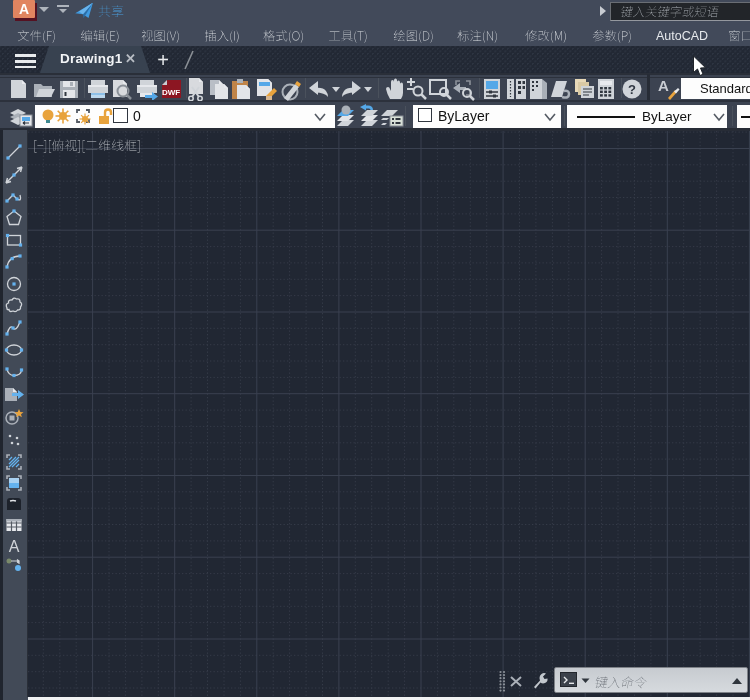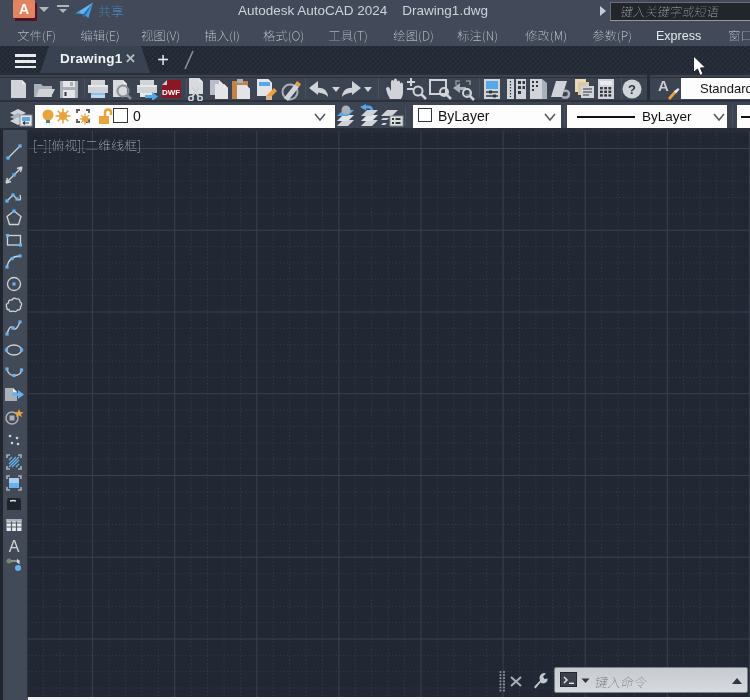--- a/index.html
+++ b/index.html
@@ -23,21 +23,20 @@
           <path d="M20 1 L8.5 11 L8.5 15 L11.3 11.7" fill="#2c6da6"></path>
           <path d="M20 1 L5 7.8 L8.5 11 Z" fill="#6ab4ec"></path>
         </g>
       </svg>
     </div>
 <div style="position:absolute;left:98px;top:0.9px">
       <svg width="26" height="19" viewBox="0 0 26 18.8">
         <path d="M3.9 4.4H4.3V11.5H3.9ZM8.7 4.4H9.1V11.5H8.7ZM0.7 11.3H12.4V11.7H0.7ZM1.3 7.3H11.9V7.7H1.3ZM7.9 13 8.1 12.7Q8.8 13.2 9.5 13.7Q10.2 14.3 10.9 14.8Q11.5 15.3 11.9 15.7L11.6 16Q11.2 15.6 10.6 15.1Q9.9 14.5 9.2 14Q8.5 13.4 7.9 13ZM4.6 12.7 5 12.9Q4.5 13.4 3.9 14Q3.3 14.6 2.6 15.1Q1.9 15.6 1.2 16Q1.2 16 1.1 15.9Q1.1 15.9 1 15.8Q1 15.8 0.9 15.7Q1.6 15.4 2.3 14.9Q3 14.4 3.6 13.8Q4.2 13.3 4.6 12.7Z M13.8 12.9H25.3V13.3H13.8ZM14.9 10.5H23.6V10.9H14.9ZM19.3 12H19.7V15.4Q19.7 15.7 19.6 15.8Q19.5 15.9 19.3 16Q19.1 16 18.6 16Q18.1 16 17.2 16Q17.1 16 17.1 15.9Q17.1 15.8 17 15.7Q17.5 15.7 17.9 15.7Q18.3 15.7 18.6 15.7Q18.9 15.7 19 15.7Q19.2 15.7 19.2 15.6Q19.3 15.6 19.3 15.4ZM23.5 10.5H23.6L23.7 10.5L24 10.7Q23.4 11.1 22.7 11.3Q21.9 11.6 21.1 11.9Q20.3 12.1 19.6 12.2Q19.5 12.2 19.4 12.1Q19.4 12 19.3 12Q20 11.8 20.8 11.6Q21.6 11.4 22.3 11.1Q23 10.9 23.5 10.6ZM16 7.4V9H23V7.4ZM15.6 7H23.4V9.4H15.6ZM13.8 5.6H25.1V6H13.8ZM18.9 4.3 19.2 4.2Q19.5 4.6 19.7 5Q19.9 5.4 20.1 5.7L19.7 5.8Q19.6 5.6 19.3 5.1Q19.1 4.7 18.9 4.3Z" fill="#4aa2e4"></path>
       </svg>
     </div>
-<div class="abs" style="left:238px;top:3px;color:#ced3d9;font-size:13.5px">Autodesk AutoCAD 2024&nbsp;&nbsp;&nbsp;&nbsp;Drawing1.dwg</div>
 <div class="abs" style="left:600px;top:6px;width:0;height:0;border-top:5px solid transparent;border-bottom:5px solid transparent;border-left:6px solid #c8ccd2"></div>
 <div class="abs" style="left:610px;top:2px;width:140px;height:19px;background:#222529;border:1px solid #6a6e74;border-bottom-color:#94989e;border-right:none"></div>
 <div style="position:absolute;left:620px;top:2.2px">
       <svg width="99" height="18" viewBox="0 0 99.2 17.8">
         <path transform="matrix(1,0,-0.1763,1,2.52,0)" d="M2.1 4 2.4 4.1Q2.2 4.8 2 5.5Q1.7 6.2 1.4 6.7Q1.1 7.3 0.7 7.8Q0.7 7.8 0.6 7.7Q0.6 7.7 0.5 7.6Q0.5 7.6 0.4 7.5Q1 6.9 1.4 5.9Q1.8 5 2.1 4ZM1.6 5.7H4.1V6H1.5ZM2 14.9 1.9 14.5 2.2 14.2 4.1 13.1Q4.1 13.2 4.1 13.2Q4.2 13.3 4.2 13.4Q3.5 13.8 3.1 14.1Q2.7 14.4 2.4 14.5Q2.2 14.7 2.1 14.8Q2 14.8 2 14.9ZM1.2 7.8H4V8.1H1.2ZM0.7 10.2H4.1V10.6H0.7ZM2 14.9Q1.9 14.9 1.9 14.8Q1.8 14.7 1.8 14.7Q1.7 14.6 1.7 14.6Q1.8 14.5 2 14.2Q2.3 14 2.3 13.6V7.9H2.6V14.1Q2.6 14.1 2.5 14.2Q2.4 14.3 2.3 14.4Q2.2 14.6 2.1 14.7Q2 14.8 2 14.9ZM8.7 4H9.1V14.1H8.7ZM6.8 6.8H11.8V7.2H6.8ZM6.6 11.9H11.6V12.2H6.6ZM7 10.1H11.3V10.5H7ZM4.4 4.9H6.4V5.3H4.4ZM6.3 8.5H6.4L6.4 8.5L6.7 8.5Q6.5 10.4 6.1 11.6Q5.7 12.9 5.1 13.8Q4.6 14.6 3.8 15.1Q3.8 15.1 3.7 15Q3.6 14.9 3.5 14.9Q4.3 14.4 4.9 13.6Q5.4 12.8 5.8 11.6Q6.2 10.3 6.3 8.6ZM4.9 10.2Q5.3 11.6 5.8 12.5Q6.4 13.4 7.1 13.8Q7.8 14.3 8.6 14.5Q9.5 14.6 10.3 14.6Q10.4 14.6 10.6 14.6Q10.8 14.6 11 14.6Q11.2 14.6 11.4 14.6Q11.6 14.6 11.7 14.6Q11.7 14.7 11.6 14.8Q11.6 14.9 11.5 15H11.2H10.3Q9.4 15 8.5 14.8Q7.7 14.7 6.9 14.2Q6.2 13.7 5.6 12.8Q5 11.9 4.6 10.4ZM7 5.1H11V8.9H7V8.5H10.7V5.5H7ZM4.8 8.5H6.4V8.9H4.6ZM4.5 9.1Q4.5 9 4.5 9Q4.4 8.9 4.4 8.8Q4.4 8.8 4.3 8.7Q4.5 8.7 4.6 8.5Q4.8 8.3 4.9 8Q5 7.8 5.3 7.4Q5.5 6.9 5.8 6.2Q6.1 5.6 6.3 5V4.9L6.4 4.8L6.7 5Q6.3 6.1 5.8 7.1Q5.3 8.1 4.9 8.8V8.8Q4.9 8.8 4.8 8.8Q4.8 8.9 4.7 8.9Q4.6 8.9 4.6 9Q4.5 9 4.5 9.1Z M16.2 4.8 16.4 4.5Q17.3 5.1 17.9 5.8Q18.5 6.5 18.9 7.3Q19.4 8.1 19.7 8.9Q20.1 9.7 20.5 10.5Q20.9 11.3 21.3 12Q21.8 12.8 22.4 13.4Q23.1 14.1 24 14.6Q23.9 14.7 23.9 14.7Q23.9 14.8 23.8 14.9Q23.8 14.9 23.8 15Q22.9 14.5 22.2 13.8Q21.5 13.1 21.1 12.4Q20.6 11.6 20.2 10.8Q19.8 10 19.4 9.2Q19.1 8.4 18.6 7.6Q18.2 6.8 17.6 6.1Q17 5.4 16.2 4.8ZM18.3 6.8 18.6 6.9Q18.2 8.9 17.5 10.4Q16.8 12 15.8 13.1Q14.7 14.3 13.3 15.1Q13.2 15.1 13.2 15Q13.1 15 13 14.9Q13 14.9 12.9 14.8Q15.1 13.7 16.4 11.7Q17.6 9.7 18.3 6.8Z M26.2 6.8H35.3V7.2H26.2ZM25.5 9.9H36V10.2H25.5ZM31 10Q31.5 11.2 32.2 12.1Q33 13 34 13.7Q35 14.4 36.2 14.7Q36.1 14.8 36.1 14.8Q36.1 14.9 36 14.9Q36 15 35.9 15Q34.7 14.7 33.7 14Q32.7 13.3 31.9 12.3Q31.2 11.3 30.7 10.1ZM33.6 4.1 34 4.3Q33.7 4.7 33.5 5.2Q33.2 5.8 32.9 6.2Q32.6 6.7 32.3 7.1L32 6.9Q32.3 6.6 32.6 6.1Q32.9 5.6 33.1 5.1Q33.4 4.5 33.6 4.1ZM27.6 4.4 27.9 4.2Q28.3 4.7 28.7 5.3Q29 5.9 29.2 6.3L28.8 6.5Q28.7 6.2 28.5 5.9Q28.4 5.5 28.1 5.1Q27.9 4.7 27.6 4.4ZM30.6 7H30.9V8.6Q30.9 9.2 30.8 9.8Q30.8 10.5 30.5 11.2Q30.2 11.9 29.7 12.5Q29.1 13.2 28.1 13.9Q27.2 14.5 25.7 15.1Q25.6 15.1 25.6 15Q25.6 15 25.5 14.9Q25.5 14.9 25.4 14.8Q26.9 14.3 27.9 13.6Q28.8 13 29.4 12.3Q29.9 11.7 30.2 11Q30.4 10.4 30.5 9.8Q30.6 9.2 30.6 8.6Z M39 4 39.3 4.1Q39.1 4.8 38.9 5.5Q38.6 6.2 38.3 6.7Q38 7.3 37.6 7.8Q37.6 7.8 37.5 7.7Q37.5 7.7 37.4 7.6Q37.4 7.6 37.3 7.5Q37.9 6.9 38.3 5.9Q38.7 5 39 4ZM38.5 5.7H41V6H38.4ZM38.9 14.9 38.8 14.5 39.1 14.2 41 13.1Q41 13.2 41 13.2Q41.1 13.3 41.1 13.4Q40.4 13.8 40 14.1Q39.6 14.4 39.3 14.5Q39.1 14.7 39 14.8Q38.9 14.8 38.9 14.9ZM38.1 7.8H40.9V8.1H38.1ZM37.6 10.2H41V10.6H37.6ZM38.9 14.9Q38.8 14.9 38.8 14.8Q38.7 14.7 38.7 14.7Q38.6 14.6 38.6 14.6Q38.7 14.5 38.9 14.2Q39.2 14 39.2 13.6V7.9H39.5V14.1Q39.5 14.1 39.4 14.2Q39.3 14.3 39.2 14.4Q39.1 14.6 39 14.7Q38.9 14.8 38.9 14.9ZM45.6 4H46V14.1H45.6ZM43.7 6.8H48.7V7.2H43.7ZM43.5 11.9H48.5V12.2H43.5ZM43.9 10.1H48.2V10.5H43.9ZM41.3 4.9H43.3V5.3H41.3ZM43.2 8.5H43.3L43.3 8.5L43.6 8.5Q43.4 10.4 43 11.6Q42.6 12.9 42 13.8Q41.5 14.6 40.7 15.1Q40.7 15.1 40.6 15Q40.5 14.9 40.4 14.9Q41.2 14.4 41.8 13.6Q42.3 12.8 42.7 11.6Q43.1 10.3 43.2 8.6ZM41.8 10.2Q42.2 11.6 42.7 12.5Q43.3 13.4 44 13.8Q44.7 14.3 45.5 14.5Q46.4 14.6 47.2 14.6Q47.3 14.6 47.5 14.6Q47.7 14.6 47.9 14.6Q48.1 14.6 48.3 14.6Q48.5 14.6 48.6 14.6Q48.6 14.7 48.5 14.8Q48.5 14.9 48.4 15H48.1H47.2Q46.3 15 45.4 14.8Q44.6 14.7 43.8 14.2Q43.1 13.7 42.5 12.8Q41.9 11.9 41.5 10.4ZM43.9 5.1H47.9V8.9H43.9V8.5H47.6V5.5H43.9ZM41.7 8.5H43.3V8.9H41.5ZM41.4 9.1Q41.4 9 41.4 9Q41.3 8.9 41.3 8.8Q41.3 8.8 41.2 8.7Q41.4 8.7 41.5 8.5Q41.7 8.3 41.8 8Q41.9 7.8 42.2 7.4Q42.4 6.9 42.7 6.2Q43 5.6 43.2 5V4.9L43.3 4.8L43.6 5Q43.2 6.1 42.7 7.1Q42.2 8.1 41.8 8.8V8.8Q41.8 8.8 41.7 8.8Q41.7 8.9 41.6 8.9Q41.5 8.9 41.5 9Q41.4 9 41.4 9.1Z M52.1 7.6H58.4V8H52.1ZM50.1 10.7H60.5V11.1H50.1ZM55.2 9.9H55.5V14.5Q55.5 14.8 55.5 14.9Q55.4 15 55.2 15.1Q55 15.1 54.5 15.1Q54.1 15.1 53.3 15.1Q53.3 15.1 53.3 15Q53.2 15 53.2 14.9Q53.2 14.8 53.1 14.8Q53.6 14.8 54 14.8Q54.3 14.8 54.6 14.8Q54.8 14.8 54.9 14.8Q55.1 14.8 55.1 14.7Q55.2 14.7 55.2 14.6ZM58.3 7.6H58.4L58.4 7.6L58.7 7.8Q58.3 8.2 57.7 8.6Q57.2 9.1 56.6 9.4Q56 9.8 55.4 10.1Q55.4 10 55.3 10Q55.2 9.9 55.2 9.9Q55.7 9.6 56.3 9.2Q56.9 8.9 57.4 8.5Q57.9 8.1 58.3 7.7ZM50.3 5.5H60.4V7.7H60V5.8H50.7V7.7H50.3ZM54.6 4.1 55 4Q55.3 4.3 55.5 4.8Q55.8 5.2 55.9 5.5L55.5 5.7Q55.4 5.4 55.2 4.9Q54.9 4.5 54.6 4.1Z M68.6 4.1H69Q69 5.7 69.1 7.1Q69.2 8.5 69.4 9.7Q69.6 10.9 69.9 11.8Q70.1 12.8 70.5 13.4Q70.8 14.1 71.3 14.4Q71.7 14.8 72.2 14.8Q72.5 14.8 72.7 14.2Q72.8 13.7 72.9 12.4Q72.9 12.4 73 12.5Q73.1 12.5 73.2 12.5Q73.2 13.5 73.1 14.1Q73 14.6 72.8 14.9Q72.5 15.1 72.2 15.1Q71.6 15.1 71.1 14.7Q70.6 14.4 70.2 13.7Q69.8 12.9 69.5 11.9Q69.2 10.9 69 9.7Q68.8 8.5 68.7 7.1Q68.6 5.6 68.6 4.1ZM69.9 4.4 70.1 4.2Q70.5 4.3 71 4.6Q71.4 4.8 71.8 5.1Q72.2 5.3 72.5 5.5L72.3 5.8Q72 5.6 71.6 5.3Q71.2 5.1 70.8 4.8Q70.3 4.6 69.9 4.4ZM71.9 7.7 72.3 7.8Q71.4 10.3 69.9 12.1Q68.5 13.9 66.4 15Q66.3 15 66.3 15Q66.2 14.9 66.2 14.8Q66.1 14.8 66.1 14.7Q68.2 13.7 69.7 11.9Q71.1 10.2 71.9 7.7ZM62.5 6.2H72.9V6.5H62.5ZM62.4 13.7Q63.1 13.6 63.9 13.4Q64.8 13.2 65.8 13Q66.8 12.8 67.8 12.6L67.8 12.9Q66.9 13.1 65.9 13.4Q64.9 13.6 64.1 13.8Q63.2 14 62.5 14.1ZM63.7 8.3V11.2H66.9V8.3ZM63.3 7.9H67.3V11.5H63.3Z M79.2 4.6H85.4V5H79.2ZM78.7 14.3H85.5V14.6H78.7ZM80.1 11.1 80.4 11Q80.6 11.5 80.8 12Q81.1 12.5 81.2 13Q81.4 13.4 81.5 13.8L81.1 13.9Q81 13.5 80.9 13Q80.7 12.6 80.5 12.1Q80.3 11.6 80.1 11.1ZM84 11 84.4 11.1Q84.2 11.6 83.9 12.3Q83.7 12.9 83.4 13.5Q83.1 14.1 82.9 14.5L82.6 14.4Q82.8 14 83.1 13.4Q83.4 12.8 83.6 12.1Q83.8 11.5 84 11ZM80 7V9.9H84.4V7ZM79.7 6.7H84.8V10.2H79.7ZM76.7 6H77V8.5Q77 9.2 76.9 10Q76.9 10.8 76.6 11.7Q76.4 12.5 75.9 13.3Q75.4 14.1 74.6 14.8Q74.6 14.8 74.6 14.7Q74.5 14.7 74.5 14.6Q74.4 14.6 74.4 14.6Q75.1 13.9 75.6 13.1Q76 12.3 76.3 11.5Q76.5 10.7 76.6 10Q76.7 9.2 76.7 8.5ZM75.5 5.8H78.7V6.2H75.5ZM74.4 9H79V9.4H74.4ZM76.8 10.6Q76.9 10.7 77.1 11Q77.3 11.3 77.5 11.6Q77.8 11.9 78 12.3Q78.3 12.6 78.5 12.9Q78.6 13.1 78.7 13.3L78.4 13.6Q78.3 13.3 78.1 13Q77.8 12.6 77.5 12.1Q77.2 11.7 77 11.3Q76.7 11 76.6 10.8ZM75.7 4.1 76.1 4.1Q76 4.9 75.8 5.7Q75.6 6.5 75.3 7.2Q75.1 7.8 74.8 8.4Q74.8 8.3 74.7 8.3Q74.6 8.2 74.6 8.2Q74.5 8.2 74.5 8.1Q74.9 7.4 75.3 6.3Q75.6 5.2 75.7 4.1Z M90.5 4.6H97.3V4.9H90.5ZM90.1 9.3H97.7V9.7H90.1ZM91.2 11H96.9V15.1H96.5V11.4H91.6V15.1H91.2ZM91.4 14.2H96.6V14.6H91.4ZM93.3 4.7 93.7 4.7Q93.5 5.5 93.3 6.4Q93.1 7.2 92.9 8.1Q92.7 8.9 92.5 9.5H92.1Q92.3 9 92.4 8.4Q92.6 7.8 92.7 7.2Q92.9 6.5 93 5.9Q93.2 5.2 93.3 4.7ZM91 6.7H96.2V7.1H91ZM96.1 6.7H96.2L96.2 6.7L96.5 6.8Q96.4 7.4 96.3 8.1Q96.2 8.9 96.1 9.5L95.8 9.5Q95.9 9.1 95.9 8.6Q96 8.1 96 7.6Q96.1 7.1 96.1 6.8ZM87.6 4.8 87.8 4.5Q88.1 4.8 88.5 5.1Q88.8 5.5 89.1 5.8Q89.4 6.1 89.6 6.3L89.3 6.6Q89.2 6.4 88.9 6.1Q88.6 5.7 88.2 5.4Q87.9 5.1 87.6 4.8ZM86.8 8H88.9V8.4H86.8ZM88.6 14.6 88.6 14.2 88.8 13.9 90.8 12.5Q90.8 12.6 90.9 12.7Q90.9 12.8 91 12.8Q90.2 13.3 89.8 13.6Q89.3 14 89.1 14.1Q88.9 14.3 88.8 14.4Q88.7 14.5 88.6 14.6ZM88.6 14.6Q88.6 14.5 88.6 14.4Q88.5 14.4 88.5 14.3Q88.4 14.2 88.4 14.2Q88.5 14.1 88.6 14Q88.7 13.9 88.7 13.5V8H89.1V14.1Q89.1 14.1 89 14.1Q88.9 14.2 88.8 14.3Q88.7 14.3 88.7 14.4Q88.6 14.5 88.6 14.6Z" fill="#b2b7bd"></path>
       </svg>
     </div>
 <div style="position:absolute;left:16.5px;top:25.5px">
       <svg width="39" height="18" viewBox="0 0 38.9 18.1">
         <path d="M9.5 6.6 9.9 6.7Q9 9 7.8 10.6Q6.5 12.2 4.8 13.4Q3.1 14.6 0.9 15.3Q0.8 15.3 0.8 15.2Q0.7 15.2 0.7 15.1Q0.6 15 0.6 15Q2.8 14.2 4.5 13.1Q6.2 12 7.5 10.4Q8.7 8.8 9.5 6.6ZM2.9 6.6Q3.7 8.6 5 10.3Q6.3 12 8 13.2Q9.8 14.4 11.9 15Q11.9 15 11.9 15.1Q11.8 15.1 11.8 15.2Q11.7 15.2 11.7 15.3Q9.5 14.7 7.7 13.5Q6 12.2 4.7 10.5Q3.4 8.8 2.6 6.7ZM0.7 6.4H11.9V6.8H0.7ZM5.4 4.2 5.8 4.1Q6.1 4.5 6.4 5.1Q6.7 5.6 6.9 6L6.5 6.2Q6.4 5.8 6.1 5.2Q5.8 4.7 5.4 4.2Z M20.3 4.3H20.6V15.4H20.3ZM18.1 4.7 18.4 4.8Q18.3 5.7 18 6.5Q17.8 7.3 17.5 8.1Q17.2 8.8 16.8 9.4Q16.8 9.3 16.7 9.3Q16.6 9.2 16.6 9.2Q16.5 9.2 16.5 9.1Q16.9 8.6 17.2 7.9Q17.5 7.2 17.7 6.4Q17.9 5.5 18.1 4.7ZM17.8 6.8H23.7V7.2H17.7ZM16.5 10.5H24.2V10.9H16.5ZM16.2 4.2 16.5 4.3Q16.1 5.3 15.6 6.3Q15.1 7.3 14.6 8.2Q14 9 13.3 9.7Q13.3 9.7 13.3 9.6Q13.2 9.6 13.2 9.5Q13.1 9.5 13.1 9.4Q13.7 8.8 14.3 7.9Q14.8 7.1 15.3 6.1Q15.8 5.2 16.2 4.2ZM14.9 7.1 15.2 6.8 15.2 6.8V15.3H14.9Z M28.1 16.9Q27.2 15.5 26.7 14Q26.2 12.5 26.2 10.7Q26.2 8.9 26.7 7.3Q27.2 5.8 28.1 4.4L28.3 4.6Q27.5 5.9 27.1 7.5Q26.6 9 26.6 10.7Q26.6 12.3 27.1 13.9Q27.5 15.4 28.3 16.7Z M30.1 14.5V5.4H35V5.8H30.6V9.6H34.3V10H30.6V14.5Z M35.9 16.9 35.6 16.7Q36.4 15.4 36.9 13.9Q37.3 12.3 37.3 10.7Q37.3 9 36.9 7.5Q36.4 5.9 35.6 4.6L35.9 4.4Q36.8 5.8 37.2 7.3Q37.7 8.9 37.7 10.7Q37.7 12.5 37.2 14Q36.8 15.5 35.9 16.9Z" fill="#e6e9ec"></path>
@@ -81,21 +80,21 @@
 <div style="position:absolute;left:525.0px;top:25.5px">
       <svg width="42" height="18" viewBox="0 0 42.1 18.1">
         <path d="M8.8 9.7 9.1 9.8Q8.8 10.2 8.2 10.6Q7.7 11 7.1 11.3Q6.5 11.6 5.9 11.8Q5.8 11.7 5.7 11.6Q5.7 11.6 5.6 11.5Q6.2 11.3 6.8 11Q7.4 10.7 7.9 10.4Q8.5 10.1 8.8 9.7ZM10 11 10.3 11.1Q9.9 11.6 9.2 12.1Q8.5 12.5 7.7 12.8Q6.9 13.2 6.1 13.4Q6.1 13.3 6 13.3Q5.9 13.2 5.8 13.1Q6.7 12.9 7.4 12.6Q8.2 12.3 8.9 11.8Q9.5 11.4 10 11ZM11.4 12.3 11.7 12.5Q11.2 13.2 10.2 13.7Q9.2 14.3 8 14.7Q6.7 15.1 5.3 15.3Q5.3 15.3 5.2 15.2Q5.2 15.1 5.1 15Q6.5 14.8 7.7 14.4Q8.9 14 9.9 13.5Q10.8 13 11.4 12.3ZM7.2 4.1 7.6 4.2Q7.1 5.3 6.4 6.3Q5.7 7.3 4.9 8.1Q4.9 8 4.8 8Q4.8 7.9 4.7 7.9Q4.6 7.8 4.6 7.8Q5.4 7.1 6 6.1Q6.7 5.2 7.2 4.1ZM6.6 5.6H11.2V5.9H6.4ZM6.5 5.9Q6.8 6.6 7.6 7.3Q8.3 8.1 9.4 8.7Q10.6 9.3 12 9.6Q12 9.6 11.9 9.7Q11.9 9.7 11.9 9.8Q11.8 9.8 11.8 9.9Q10.3 9.6 9.2 9Q8.1 8.4 7.4 7.6Q6.6 6.9 6.2 6.2ZM3.9 7.5H4.3V13.6H3.9ZM3.2 4.2 3.6 4.3Q3.2 5.4 2.7 6.4Q2.3 7.4 1.7 8.3Q1.2 9.2 0.6 9.9Q0.6 9.8 0.5 9.8Q0.5 9.7 0.4 9.7Q0.4 9.6 0.3 9.6Q0.9 8.9 1.4 8.1Q2 7.2 2.4 6.2Q2.9 5.2 3.2 4.2ZM2.2 6.9 2.5 6.6 2.6 6.6V15.4H2.2ZM11.1 5.6H11.2L11.3 5.5L11.5 5.7Q11.1 6.6 10.4 7.4Q9.6 8.1 8.7 8.6Q7.8 9.1 6.8 9.4Q5.8 9.8 4.7 10Q4.7 9.9 4.7 9.8Q4.6 9.7 4.5 9.6Q5.6 9.5 6.6 9.2Q7.6 8.9 8.4 8.4Q9.3 7.9 10 7.2Q10.7 6.5 11.1 5.7Z M19.5 6.5H24.3V6.9H19.5ZM20.1 4.1 20.4 4.2Q20.2 5.3 19.9 6.3Q19.5 7.3 19.1 8.2Q18.7 9.1 18.2 9.8Q18.2 9.8 18.1 9.7Q18.1 9.7 18 9.7Q17.9 9.6 17.9 9.6Q18.4 8.9 18.8 8.1Q19.2 7.2 19.5 6.2Q19.9 5.2 20.1 4.1ZM22.9 6.6 23.2 6.7Q22.9 8.9 22.2 10.6Q21.6 12.2 20.5 13.4Q19.5 14.6 17.8 15.4Q17.8 15.4 17.8 15.3Q17.7 15.3 17.7 15.2Q17.6 15.2 17.6 15.1Q19.2 14.3 20.2 13.2Q21.3 12 21.9 10.4Q22.5 8.8 22.9 6.6ZM19.6 7Q19.9 8.8 20.6 10.4Q21.2 12.1 22.2 13.2Q23.1 14.4 24.4 15Q24.4 15.1 24.3 15.1Q24.3 15.2 24.2 15.2Q24.2 15.3 24.1 15.3Q22.8 14.7 21.9 13.5Q20.9 12.2 20.3 10.6Q19.6 9 19.3 7.1ZM13.7 14.5 13.6 14.1 13.9 13.8 17.8 12.4Q17.8 12.5 17.8 12.6Q17.8 12.7 17.9 12.8Q16.8 13.2 16 13.5Q15.3 13.8 14.8 13.9Q14.4 14.1 14.2 14.2Q13.9 14.3 13.8 14.4Q13.7 14.5 13.7 14.5ZM13.7 14.5Q13.6 14.5 13.6 14.4Q13.6 14.3 13.5 14.3Q13.5 14.2 13.5 14.1Q13.6 14.1 13.7 14Q13.8 13.9 13.8 13.5V8.7H14.2V14.1Q14.2 14.1 14.1 14.1Q14.1 14.2 14 14.2Q13.9 14.2 13.8 14.3Q13.8 14.4 13.7 14.4Q13.7 14.5 13.7 14.5ZM13.6 5.1H17.8V9H13.9V8.7H17.4V5.5H13.6Z M28.1 16.9Q27.2 15.5 26.7 14Q26.2 12.5 26.2 10.7Q26.2 8.9 26.7 7.3Q27.2 5.8 28.1 4.4L28.3 4.6Q27.5 5.9 27.1 7.5Q26.6 9 26.6 10.7Q26.6 12.3 27.1 13.9Q27.5 15.4 28.3 16.7Z M30.1 14.5V5.4H30.9L32.8 10.9Q33 11.4 33.2 11.9Q33.4 12.4 33.5 12.9H33.6Q33.8 12.4 34 11.9Q34.1 11.4 34.3 10.9L36.2 5.4H37V14.5H36.5V8.2Q36.5 7.9 36.5 7.5Q36.5 7 36.5 6.6Q36.6 6.2 36.6 5.8H36.5L35.8 7.8L33.8 13.5H33.3L31.2 7.8L30.5 5.8H30.5Q30.5 6.2 30.5 6.6Q30.5 7 30.5 7.5Q30.6 7.9 30.6 8.2V14.5Z M39 16.9 38.8 16.7Q39.6 15.4 40 13.9Q40.4 12.3 40.4 10.7Q40.4 9 40 7.5Q39.6 5.9 38.8 4.6L39 4.4Q39.9 5.8 40.4 7.3Q40.9 8.9 40.9 10.7Q40.9 12.5 40.4 14Q39.9 15.5 39 16.9Z" fill="#e6e9ec"></path>
       </svg>
     </div>
 <div style="position:absolute;left:592.0px;top:25.5px">
       <svg width="40" height="18" viewBox="0 0 39.9 18.1">
         <path d="M7.5 4.8 7.8 4.6Q8.4 4.9 9 5.3Q9.6 5.8 10.1 6.2Q10.7 6.7 11 7L10.7 7.3Q10.4 6.9 9.8 6.5Q9.3 6 8.7 5.6Q8.1 5.2 7.5 4.8ZM0.7 8.2H11.8V8.6H0.7ZM7 9.4 7.4 9.6Q6.9 10 6.3 10.3Q5.6 10.7 4.9 11Q4.2 11.3 3.6 11.5Q3.5 11.5 3.4 11.4Q3.4 11.3 3.3 11.2Q4 11.1 4.6 10.8Q5.3 10.5 6 10.1Q6.6 9.8 7 9.4ZM8.2 10.9 8.6 11.1Q8 11.6 7.1 12Q6.2 12.4 5.3 12.8Q4.3 13.1 3.4 13.3Q3.3 13.3 3.3 13.2Q3.2 13.1 3.1 13.1Q4.1 12.8 5 12.5Q6 12.2 6.8 11.8Q7.7 11.4 8.2 10.9ZM9.9 12.3 10.2 12.5Q9.5 13.3 8.3 13.8Q7.2 14.4 5.7 14.8Q4.2 15.2 2.7 15.4Q2.6 15.3 2.6 15.2Q2.5 15.2 2.5 15.1Q4 14.9 5.5 14.5Q6.9 14.1 8 13.6Q9.2 13.1 9.9 12.3ZM5.6 6.7 6 6.8Q5.2 8.5 3.9 9.7Q2.6 11 1 11.8Q1 11.7 0.9 11.7Q0.9 11.6 0.8 11.6Q0.7 11.5 0.7 11.5Q2.3 10.7 3.6 9.5Q4.9 8.3 5.6 6.7ZM7.8 8.2Q8.3 8.9 8.9 9.5Q9.6 10.1 10.4 10.6Q11.2 11 11.9 11.3Q11.9 11.3 11.8 11.4Q11.8 11.4 11.7 11.5Q11.7 11.6 11.7 11.6Q10.9 11.3 10.1 10.8Q9.3 10.3 8.7 9.7Q8 9.1 7.5 8.4ZM2.3 6.9Q2.3 6.8 2.3 6.8Q2.3 6.7 2.3 6.6Q2.2 6.5 2.2 6.5Q2.4 6.5 2.6 6.4Q2.8 6.3 3.1 6.1Q3.2 6 3.7 5.7Q4.1 5.4 4.6 5Q5.1 4.6 5.6 4.1L6 4.3Q5.1 5.1 4.3 5.7Q3.5 6.2 2.7 6.7V6.7Q2.7 6.7 2.7 6.7Q2.6 6.7 2.5 6.7Q2.5 6.8 2.4 6.8Q2.3 6.8 2.3 6.9ZM2.3 6.9V6.6L2.7 6.4L9.8 6.1Q9.8 6.2 9.8 6.2Q9.9 6.3 9.9 6.4Q7.9 6.5 6.5 6.6Q5.2 6.6 4.4 6.7Q3.6 6.8 3.2 6.8Q2.8 6.8 2.6 6.8Q2.4 6.9 2.3 6.9Z M13.5 10.6H18.3V11H13.5ZM13.2 6.6H19.1V6.9H13.2ZM18.3 4.4 18.6 4.6Q18.4 5.1 18.1 5.5Q17.8 6 17.5 6.3L17.2 6.2Q17.4 6 17.6 5.7Q17.8 5.3 18 5Q18.1 4.7 18.3 4.4ZM16 4.1H16.4V9.4H16ZM13.8 4.6 14.2 4.5Q14.4 4.9 14.7 5.4Q14.9 5.9 15 6.2L14.7 6.3Q14.6 6 14.4 5.5Q14.1 5 13.8 4.6ZM16 6.7 16.3 6.9Q16 7.4 15.6 8Q15.1 8.5 14.5 9Q14 9.4 13.4 9.7Q13.4 9.6 13.3 9.5Q13.3 9.4 13.2 9.4Q13.7 9.1 14.3 8.7Q14.8 8.3 15.3 7.8Q15.7 7.2 16 6.7ZM16.3 6.9Q16.5 7 16.8 7.3Q17.1 7.5 17.5 7.8Q17.9 8 18.3 8.3Q18.6 8.5 18.8 8.6L18.5 8.9Q18.4 8.8 18 8.5Q17.7 8.3 17.3 8Q16.9 7.8 16.6 7.5Q16.3 7.3 16.1 7.2ZM20.2 6.7H24.2V7H20.2ZM20.6 4.3 20.9 4.4Q20.7 5.5 20.5 6.5Q20.2 7.5 19.9 8.4Q19.5 9.3 19.1 10Q19 10 19 10Q18.9 9.9 18.8 9.9Q18.8 9.8 18.7 9.8Q19.2 9.2 19.5 8.3Q19.9 7.4 20.1 6.4Q20.4 5.4 20.6 4.3ZM23 6.8 23.3 6.9Q23 9 22.4 10.6Q21.9 12.2 20.9 13.4Q19.9 14.6 18.4 15.4Q18.4 15.3 18.4 15.3Q18.3 15.2 18.3 15.2Q18.2 15.1 18.2 15.1Q19.6 14.3 20.6 13.2Q21.5 12 22.1 10.4Q22.7 8.9 23 6.8ZM20.3 7.1Q20.6 8.9 21.1 10.5Q21.7 12 22.5 13.2Q23.4 14.4 24.5 15Q24.4 15 24.4 15.1Q24.3 15.2 24.2 15.3Q23.1 14.6 22.2 13.4Q21.4 12.2 20.9 10.6Q20.3 9 20 7.2ZM14.2 12.5 14.6 12.2Q15.2 12.5 15.9 12.8Q16.6 13.1 17.2 13.4Q17.8 13.8 18.2 14.1L17.9 14.3Q17.5 14 16.9 13.7Q16.3 13.4 15.6 13.1Q14.9 12.7 14.2 12.5ZM18.1 10.6H18.2L18.3 10.6L18.5 10.7Q18.1 12 17.3 12.9Q16.6 13.8 15.5 14.3Q14.5 14.9 13.4 15.2Q13.4 15.1 13.3 15Q13.3 14.9 13.2 14.9Q14.3 14.6 15.3 14.1Q16.2 13.6 17 12.7Q17.8 11.9 18.1 10.7ZM14.2 12.5Q14.5 12.1 14.8 11.7Q15.1 11.2 15.3 10.7Q15.5 10.2 15.7 9.7L16 9.8Q15.9 10.3 15.6 10.8Q15.4 11.3 15.1 11.7Q14.9 12.2 14.6 12.5Z M28.1 16.9Q27.2 15.5 26.7 14Q26.2 12.5 26.2 10.7Q26.2 8.9 26.7 7.3Q27.2 5.8 28.1 4.4L28.3 4.6Q27.5 5.9 27.1 7.5Q26.6 9 26.6 10.7Q26.6 12.3 27.1 13.9Q27.5 15.4 28.3 16.7Z M30.1 14.5V5.4H32.3Q33.3 5.4 34.1 5.7Q34.8 5.9 35.2 6.4Q35.5 7 35.5 7.9Q35.5 8.8 35.2 9.3Q34.8 9.9 34.1 10.2Q33.4 10.5 32.4 10.5H30.6V14.5ZM30.6 10.1H32.2Q33.6 10.1 34.3 9.6Q35 9.1 35 7.9Q35 6.7 34.3 6.3Q33.6 5.8 32.1 5.8H30.6Z M36.9 16.9 36.6 16.7Q37.4 15.4 37.9 13.9Q38.3 12.3 38.3 10.7Q38.3 9 37.9 7.5Q37.4 5.9 36.6 4.6L36.9 4.4Q37.8 5.8 38.2 7.3Q38.7 8.9 38.7 10.7Q38.7 12.5 38.2 14Q37.8 15.5 36.9 16.9Z" fill="#e6e9ec"></path>
       </svg>
     </div>
-<div class="abs" style="left:656px;top:29px;color:#e6e9ec;font-size:12.5px">Express</div>
+<div class="abs" style="left:656px;top:29px;color:#e6e9ec;font-size:12.5px">AutoCAD</div>
 <div style="position:absolute;left:728px;top:25.5px">
       <svg width="25" height="18" viewBox="0 0 25 18.1">
         <path d="M2.3 8.5H10.4V15.4H10.1V8.9H2.6V15.4H2.3ZM5.6 7.3 6 7.4Q5.7 7.8 5.4 8.1Q5.1 8.5 4.8 8.8L4.5 8.6Q4.8 8.3 5.1 7.9Q5.4 7.5 5.6 7.3ZM2.4 14.4H10.2V14.7H2.4ZM8.4 10.2H8.5L8.5 10.1L8.8 10.3Q8.4 11.3 7.6 12.1Q6.8 12.8 5.8 13.3Q4.8 13.7 3.7 14Q3.7 13.9 3.6 13.8Q3.6 13.7 3.5 13.7Q4.5 13.5 5.5 13Q6.5 12.6 7.2 11.9Q8 11.2 8.4 10.2ZM5 9.3 5.4 9.3Q5.1 9.9 4.7 10.5Q4.3 11.1 3.8 11.6Q3.7 11.6 3.6 11.5Q3.5 11.5 3.4 11.4Q4 10.9 4.4 10.3Q4.8 9.8 5 9.3ZM4.8 10.2H8.5V10.5H4.5ZM4.5 11.3 4.8 11.1Q5.5 11.4 6.3 11.8Q7.1 12.2 7.8 12.7Q8.5 13.1 9 13.5L8.7 13.8Q8.3 13.4 7.6 12.9Q6.9 12.5 6.1 12.1Q5.3 11.6 4.5 11.3ZM1.1 5.3H11.4V7H11V5.7H1.5V7H1.1ZM4.6 6.1 4.9 6.3Q4.5 6.7 4 7.1Q3.5 7.5 2.9 7.8Q2.3 8.1 1.7 8.3L1.4 8.1Q2 7.9 2.6 7.6Q3.2 7.3 3.7 6.9Q4.2 6.5 4.6 6.1ZM7.5 6.4 7.7 6.2Q8.3 6.5 9 6.8Q9.6 7.2 10.2 7.6Q10.8 7.9 11.2 8.2L10.9 8.5Q10.6 8.2 10 7.8Q9.4 7.4 8.7 7.1Q8.1 6.7 7.5 6.4ZM5.6 4.2 6 4.1Q6.2 4.4 6.4 4.8Q6.6 5.2 6.7 5.4L6.4 5.6Q6.2 5.3 6 4.9Q5.8 4.5 5.6 4.2Z M14.3 5.5H23.2V14.9H22.8V5.9H14.7V15H14.3ZM14.5 13.5H23.2V13.9H14.5Z" fill="#e6e9ec"></path>
       </svg>
     </div>
 <div class="abs" style="left:0;top:46px;width:750px;height:27px;background:#222834;
 background-image:radial-gradient(#2d3441 1px,transparent 1px),radial-gradient(#2d3441 1px,transparent 1px);
 background-size:5px 5px;background-position:0 0,2.5px 2.5px"></div>
 <div class="abs" style="left:15px;top:54px;width:21px;height:2.8px;background:#e8eaec"></div>
 <div class="abs" style="left:15px;top:59.8px;width:21px;height:2.8px;background:#e8eaec"></div>

